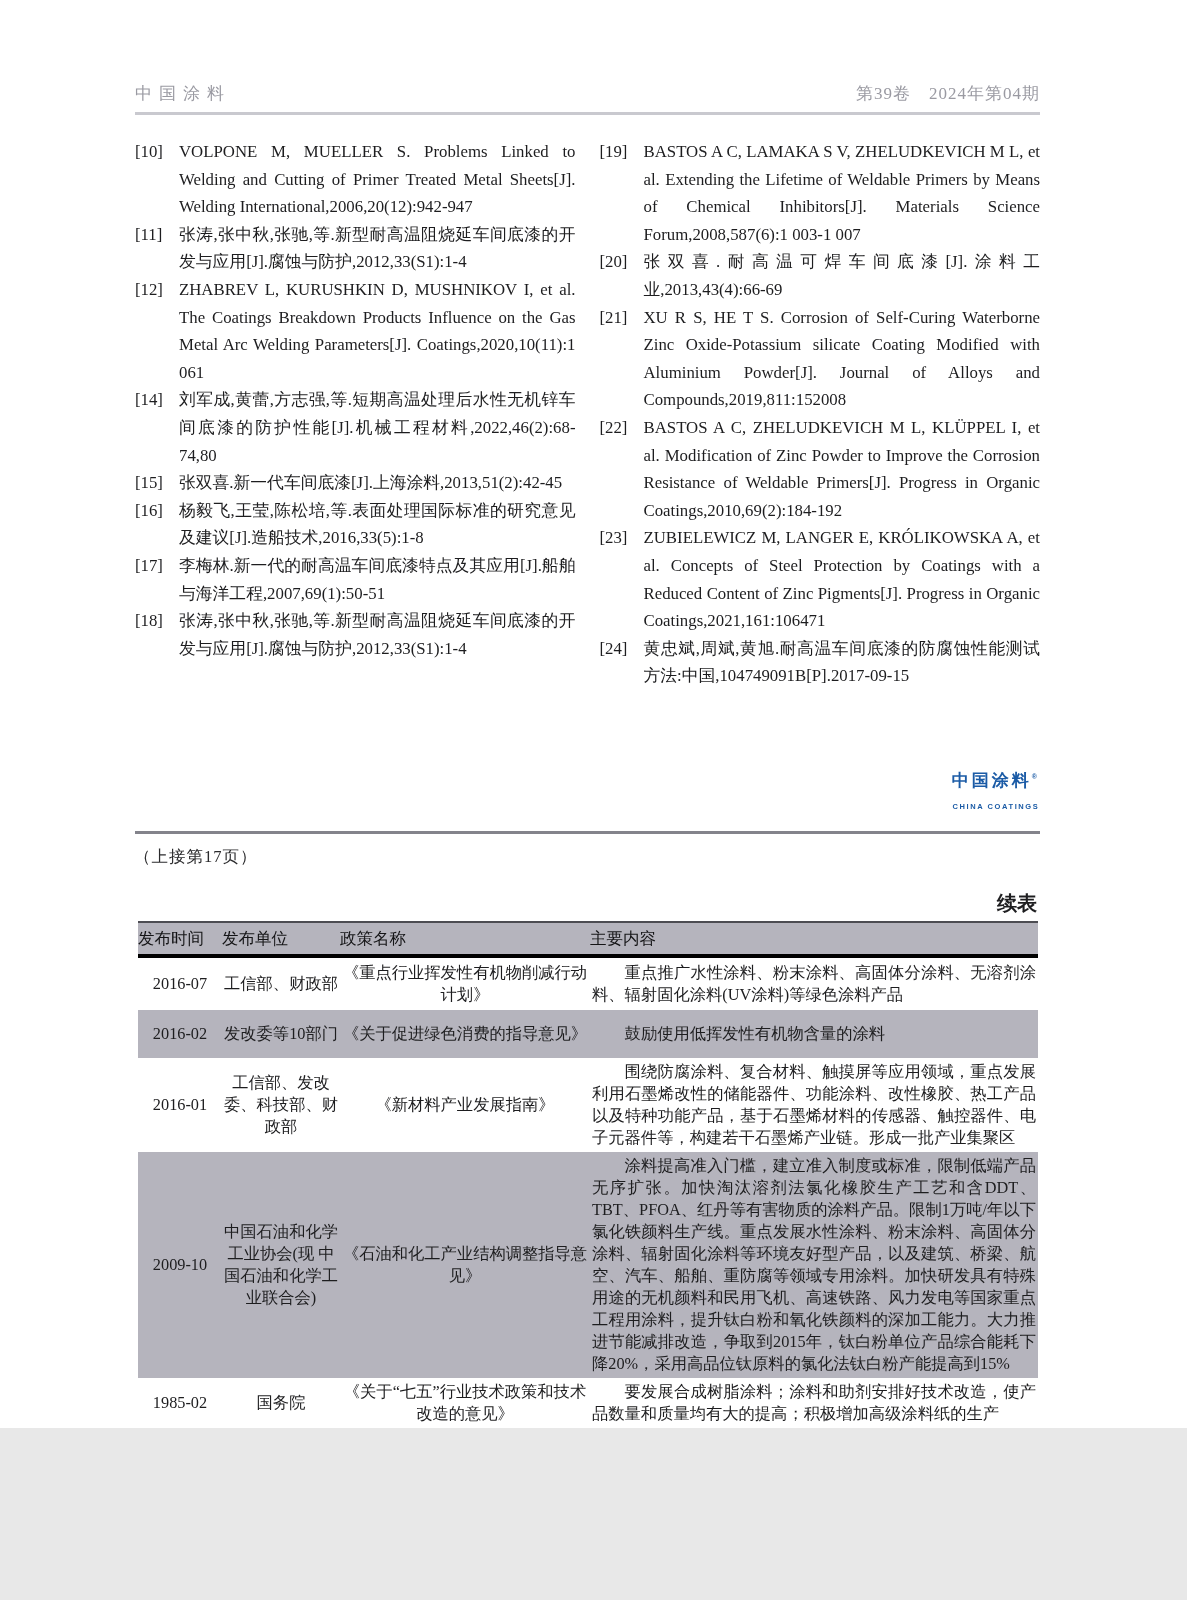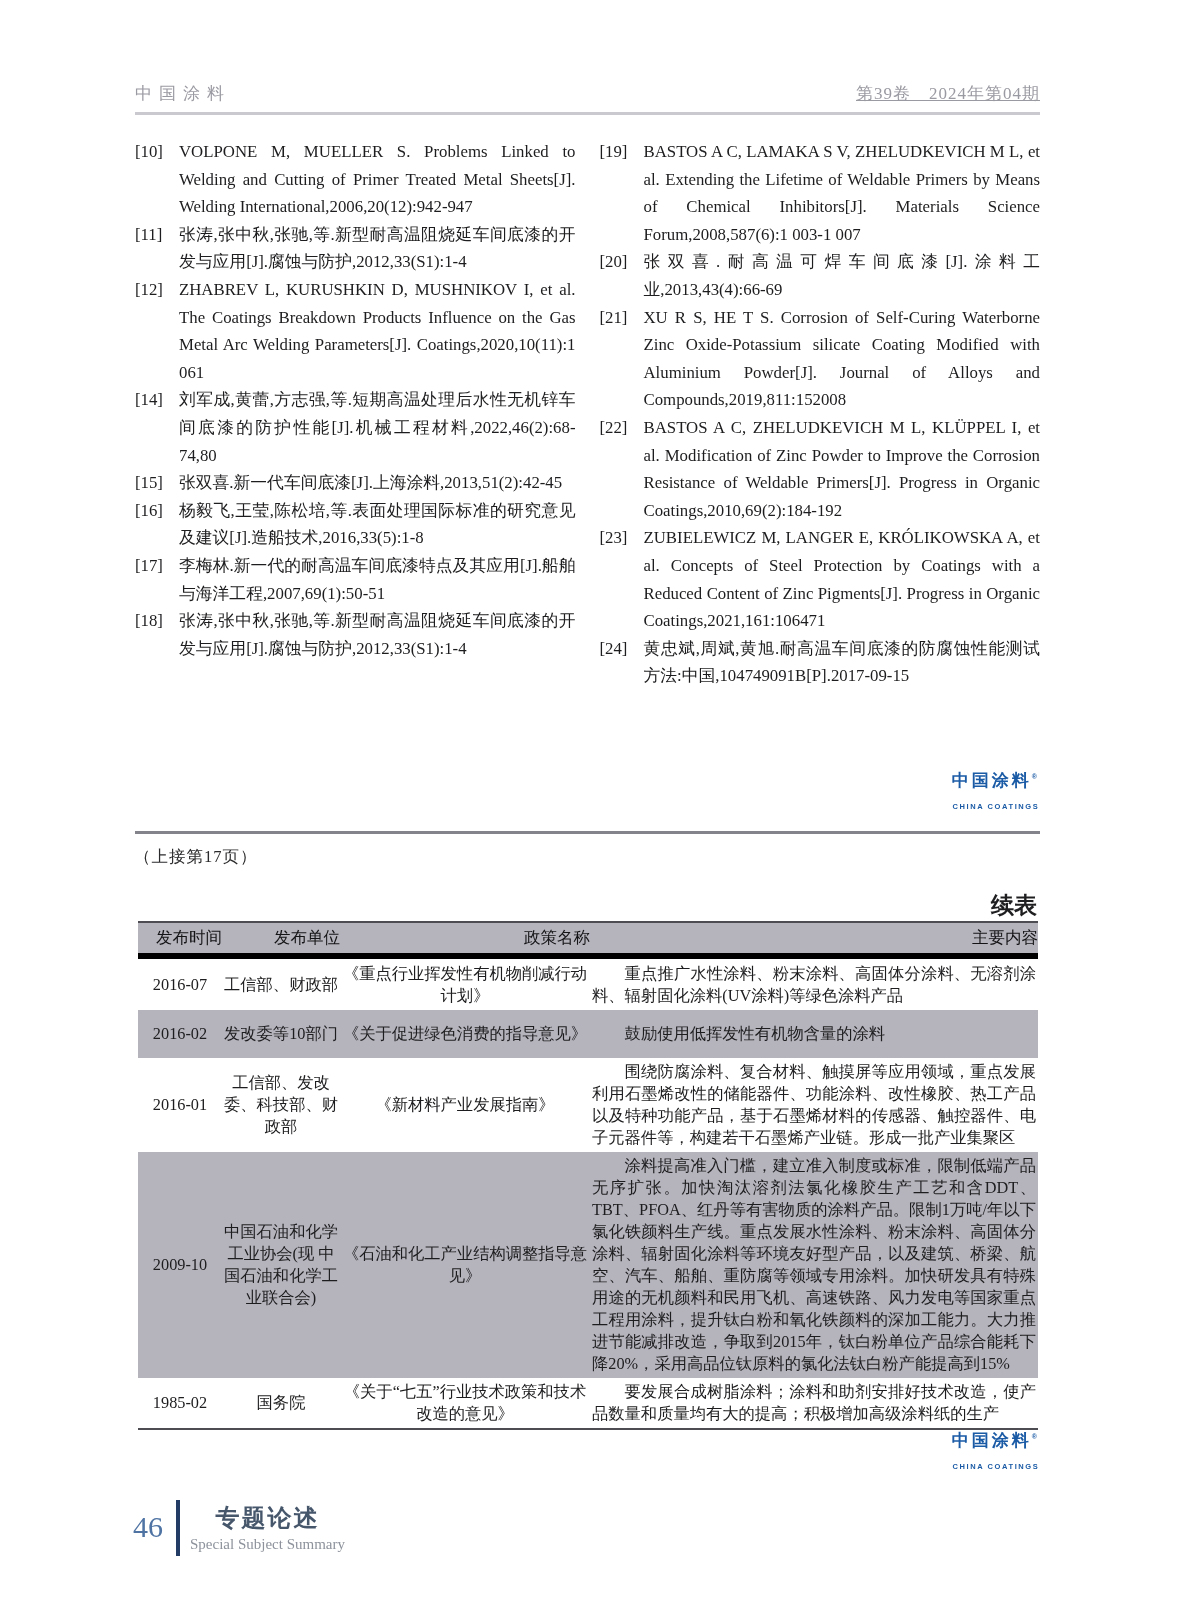--- a/index.html
+++ b/index.html
@@ -1,35 +1,35 @@
 <!DOCTYPE html>
 <html><head>
 <meta charset="utf-8">
 <style>
   * { margin:0; padding:0; box-sizing:border-box; }
   html,body { background:#e8e8e8; }
   .page {
     position:relative;
-    width:1187px; height:1600px;
+    width:1187px; height:1428px;
     margin:0 auto;
     background:#ffffff;
     font-family:"Liberation Serif","DejaVu Serif",serif;
     color:#1d1d1f;
     overflow:hidden;
   }
   
   .pg-header {
     position:absolute; top:82px; left:135px; right:147px;
     display:flex; justify-content:space-between; align-items:flex-end;
     padding-bottom:7px;
     border-bottom:3px solid #c9c9cf;
     color:#9a9aa2; font-size:17px;
   }
   .journal-name { letter-spacing:7px; }
-  .issue-info   { letter-spacing:1px;text-decoration:underline; }
+  .issue-info   { letter-spacing:1px; }
   
   .refs {
     position:absolute; top:138px; left:135px; right:147px;
     display:flex; gap:24px;
   }
   .refs .col { flex:1 1 0; }
   .ref { display:flex; font-size:16.8px; line-height:27.6px; }
   .ref-num { flex:0 0 44px; }
   .ref-text { flex:1 1 auto; text-align:justify; }
   
@@ -44,34 +44,34 @@
   .section-divider {
     position:absolute; top:831px; left:135px; right:147px;
     height:3px; background:#83838b;
   }
   .continuation-note {
     position:absolute; top:846px; left:134px;
     font-size:16.5px; color:#2a2a2c; letter-spacing:1px;
   }
   .cont-table-label {
     position:absolute; top:890px; right:150px;
-    font-size:23px; font-weight:bold; color:#1e1e20;text-align:right;
+    font-size:20px; font-weight:bold; color:#1e1e20;text-align:right;
   }
   
   table.policy-table {
     position:absolute; top:921px; left:138px;
     width:900px; border-collapse:collapse; table-layout:fixed;
     font-size:16.3px; line-height:22px;
   }
   .policy-table th {
     background:#b5b4bd;
     border-top:2px solid #4c4c52;
-    border-bottom:6px solid #000000;
+    border-bottom:4px solid #000000;
     height:34px; font-weight:normal; font-size:16.5px;
-    text-align:right; vertical-align:middle; color:#141416;margin-left:29px;
+    text-align:left; vertical-align:middle; color:#141416;margin-left:29px;
   }
   .policy-table td { vertical-align:middle; padding:3px 2px; }
   .policy-table tr.shaded td { background:#b5b4bd; }
   .policy-table tbody tr:last-child td { border-bottom:2px solid #4c4c52; }
   .c-date, .c-unit, .c-policy { text-align:center; }
   .c-unit, .c-policy { padding:3px 6px; }
   .c-content { text-align:justify; padding:4px 6px 4px 8px; }
   .c-content p { text-indent:2em; margin:0; }
   .r1 td { height:54px; }
   .r2 td { height:48px; }

